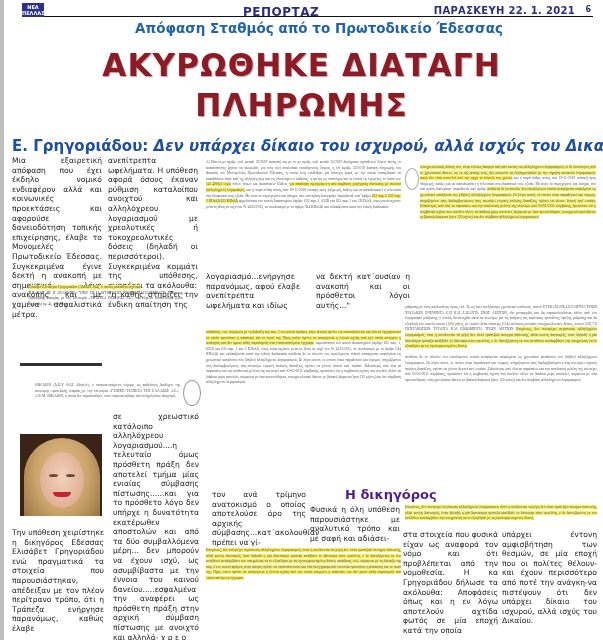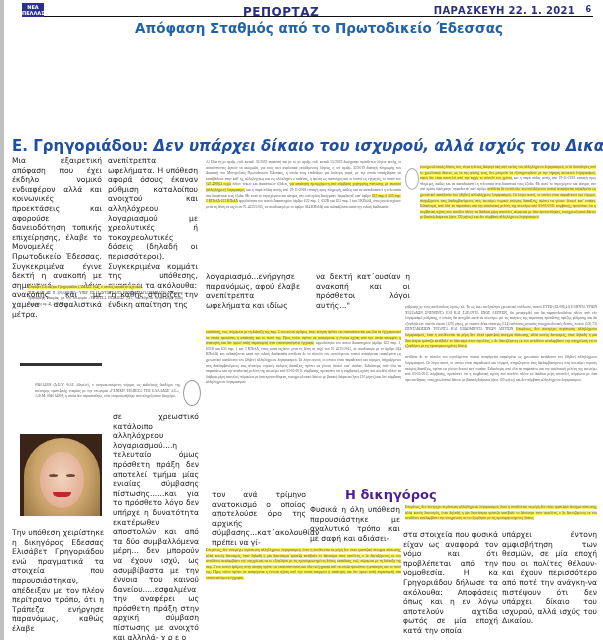--- a/index.html
+++ b/index.html
@@ -34,20 +34,21 @@
 <div class="left-border"></div>
 
 <div class="logo">ΝΕΑ ΠΕΛΛΑΣ</div>
 <div class="header-rule"></div>
 <div class="section">ΡΕΠΟΡΤΑΖ</div>
 <div class="date">ΠΑΡΑΣΚΕΥΗ 22. 1. 2021</div>
 <div class="pageno">6</div>
 
 <div class="kicker">Απόφαση Σταθμός από το Πρωτοδικείο Έδεσσας</div>
 <div class="headline">
+  <div>ΑΚΥΡΩΘΗΚΕ ΔΙΑΤΑΓΗ ΠΛΗΡΩΜΗΣ</div>
 </div>
 <div class="subhead">
   <span>Ε. Γρηγοριάδου:</span>
   <span class="q">Δεν υπάρχει δίκαιο του ισχυρού, αλλά ισχύς του Δικαίου.</span>
 </div>
 
 <div class="col" style="left:12px; top:156px; width:90px;">Μια εξαιρετική απόφαση που έχει έκδηλο νομικό ενδιαφέρον αλλά και κοινωνικές προεκτάσεις και αφορούσε δανειοδότηση τοπικής επιχείρησης, έλαβε το Μονομελές Πρωτοδικείο Έδεσσας. Συγκεκριμένα έγινε δεκτή η ανακοπή με σημαντικό λόγο ανακοπής και με χαμένα ασφαλιστικά μέτρα.</div>
 
 <div class="col" style="left:108px; top:156px; width:90px; text-align:justify;">
   <span>ανεπίτρεπτα ωφελήματα. Η υπόθεση αφορά όσους έκαναν ρύθμιση καταλοίπου ανοιχτού και αλληλόχρεου λογαριασμού με χρεολυτικές ή τοκοχρεολυτικές δόσεις (δηλαδή οι περισσότεροι). Συγκεκριμένα κομμάτι της υπόθεσης, αναφέρει τα ακόλουθα:</span>

